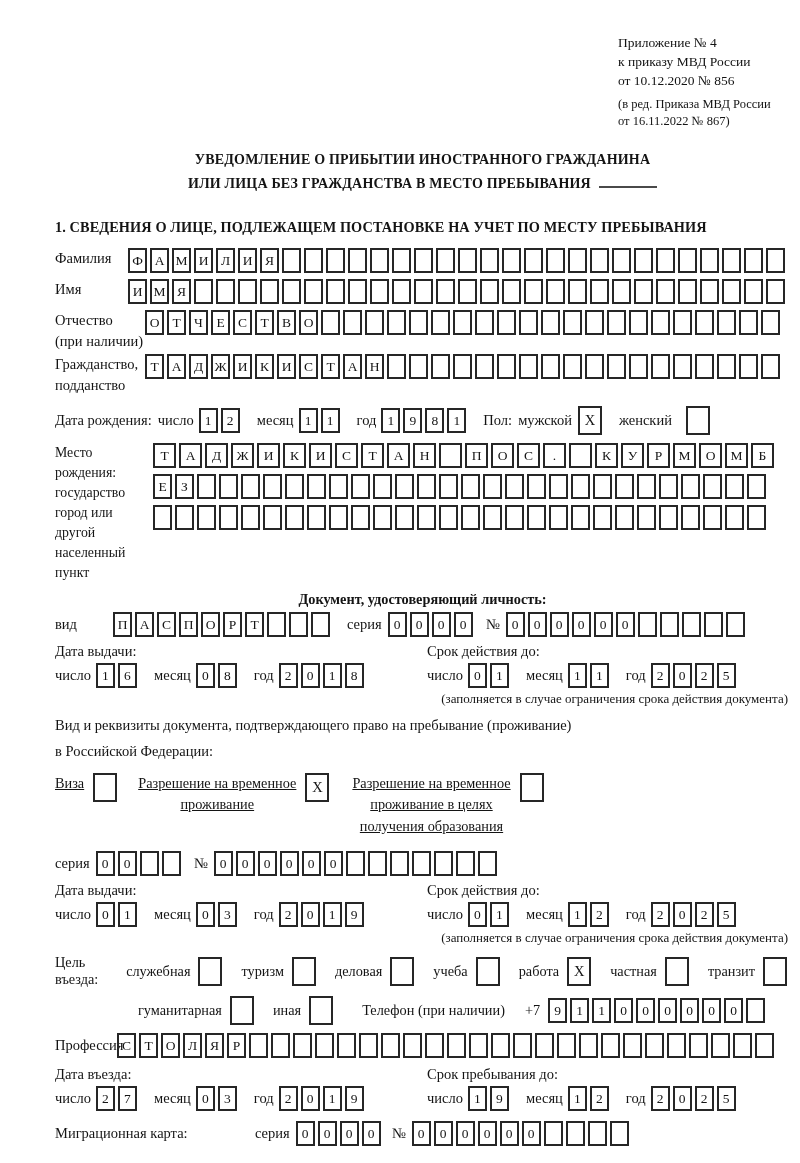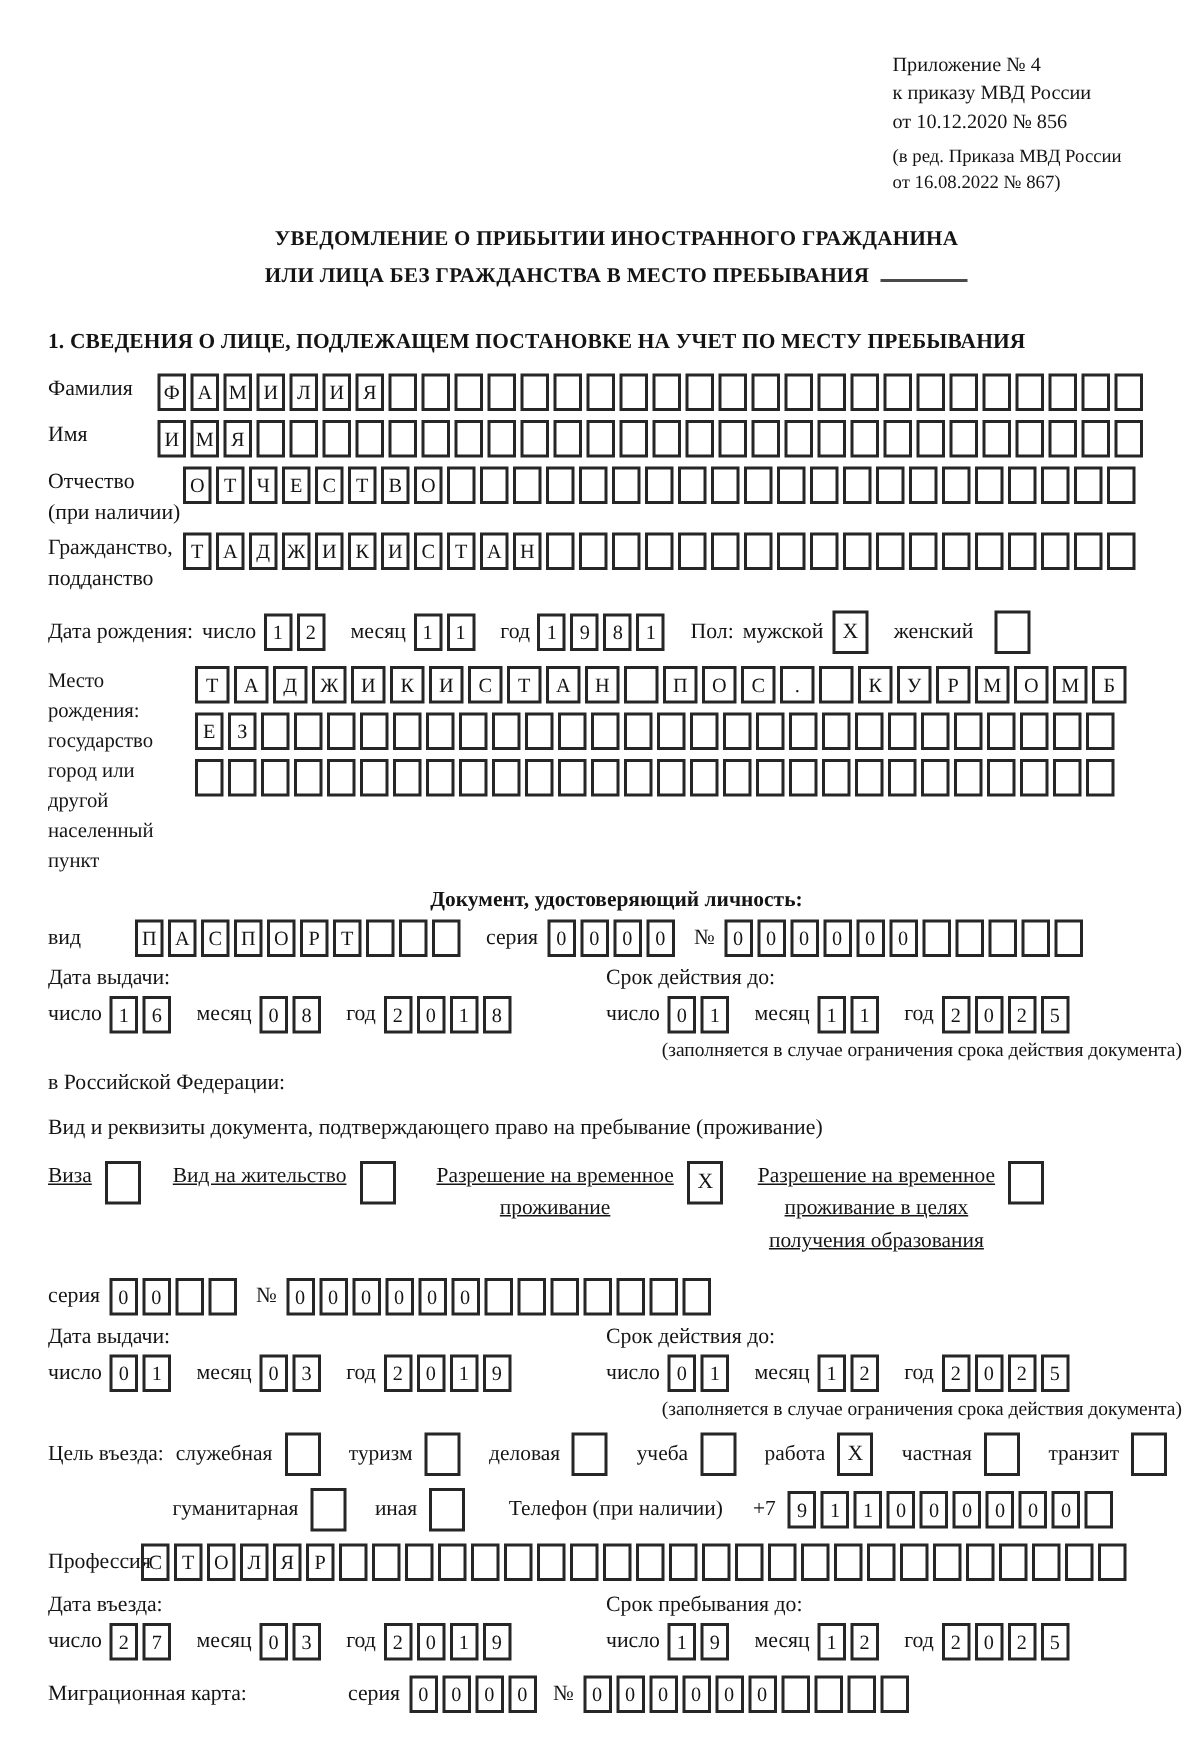--- a/index.html
+++ b/index.html
@@ -1,18 +1,18 @@
 <!DOCTYPE html>
 <html><head>
 <meta charset="utf-8">
 <style>
   html,body{margin:0;padding:0;background:#fff;}
   body{width:800px;height:1163px;overflow:hidden;color:#141414;
        font-family:"Liberation Serif",serif;}
-  .page{box-sizing:border-box;width:800px;height:1163px;padding:34px 10px 0 32px;}
+  .page{box-sizing:border-box;width:800px;height:1163px;padding:34px 10px 0 55px;}
 
   
   .annex{margin-left:563px;font-size:13.5px;line-height:1.4;}
   .annex-note{margin-top:5px;font-size:12.5px;line-height:1.35;}
   .forma{font-weight:bold;font-size:15px;text-align:right;margin-right:33px;margin-top:16px;letter-spacing:.4px;}
   .title{font-weight:bold;font-size:14px;text-align:center;margin-top:20px;line-height:1.6;letter-spacing:.2px;}
   .blank{display:inline-block;width:58px;border-bottom:2px solid #4a4a4a;height:14px;margin-left:8px;}
   .section-title{font-weight:bold;font-size:14.3px;margin-top:24px;letter-spacing:.1px;}
 
   
@@ -60,21 +60,21 @@
 <body>
 
 <div class="page">
 
   <div class="annex">
     <div>Приложение № 4</div>
     <div>к приказу МВД России</div>
     <div>от 10.12.2020 № 856</div>
     <div class="annex-note">
       <div>(в ред. Приказа МВД России</div>
-      <div>от 16.08.2022 № 867)</div>
+      <div>от 16.11.2022 № 867)</div>
     </div>
   </div>
 
 
   <div class="title">
     <span>УВЕДОМЛЕНИЕ О ПРИБЫТИИ ИНОСТРАННОГО ГРАЖДАНИНА</span><br>
     <span>ИЛИ ЛИЦА БЕЗ ГРАЖДАНСТВА В МЕСТО ПРЕБЫВАНИЯ</span><span class="blank"></span>
   </div>
 
   <div class="section-title">1. СВЕДЕНИЯ О ЛИЦЕ, ПОДЛЕЖАЩЕМ ПОСТАНОВКЕ НА УЧЕТ ПО МЕСТУ ПРЕБЫВАНИЯ</div>
@@ -452,32 +452,26 @@
               <span class="cell">0</span>
               <span class="cell">2</span>
               <span class="cell">5</span>
             </span>
           </span>
       </div>
     </div>
   </div>
   <div class="vnote">(заполняется в случае ограничения срока действия документа)</div>
 
+  <div class="plain mt8">Вид и реквизиты документа, подтверждающего право на пребывание (проживание)</div>
   <div class="plain mt4">в Российской Федерации:</div>
-  <div class="plain mt8">Вид и реквизиты документа, подтверждающего право на пребывание (проживание)</div>
 
   <div class="opts">
     <div class="opt" style="margin-right:18px;">
       <span class="optlbl">Виза</span>
-      <span class="cells cb">
-          <span class="cell"></span>
-        </span>
-    </div>
-    <div class="opt" style="margin-right:24px;">
-      <span class="optlbl">Вид на жительство</span>
       <span class="cells cb">
           <span class="cell"></span>
         </span>
     </div>
     <div class="opt" style="margin-right:20px;">
       <span class="optlbl center">Разрешение на временное
 проживание</span>
       <span class="cells cb">
           <span class="cell">X</span>
         </span>

